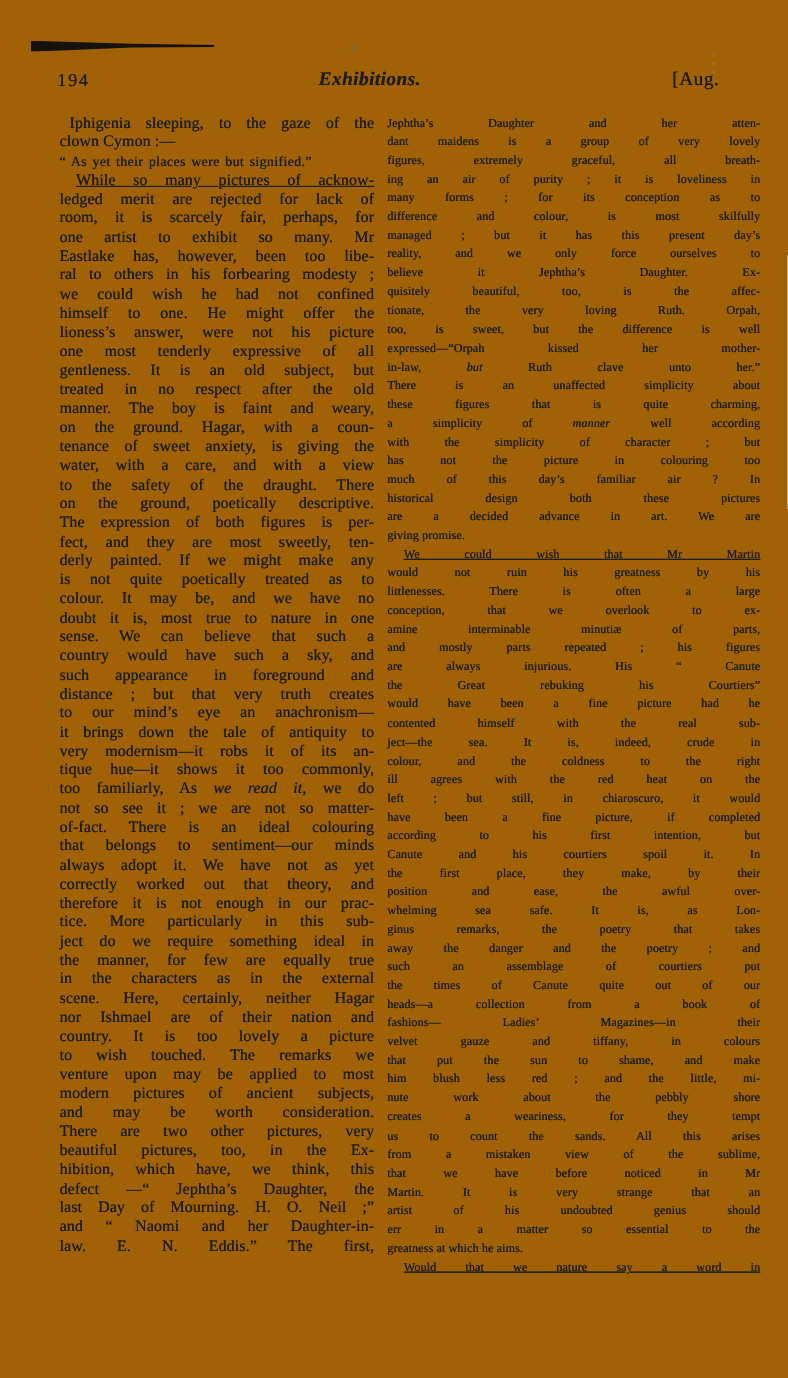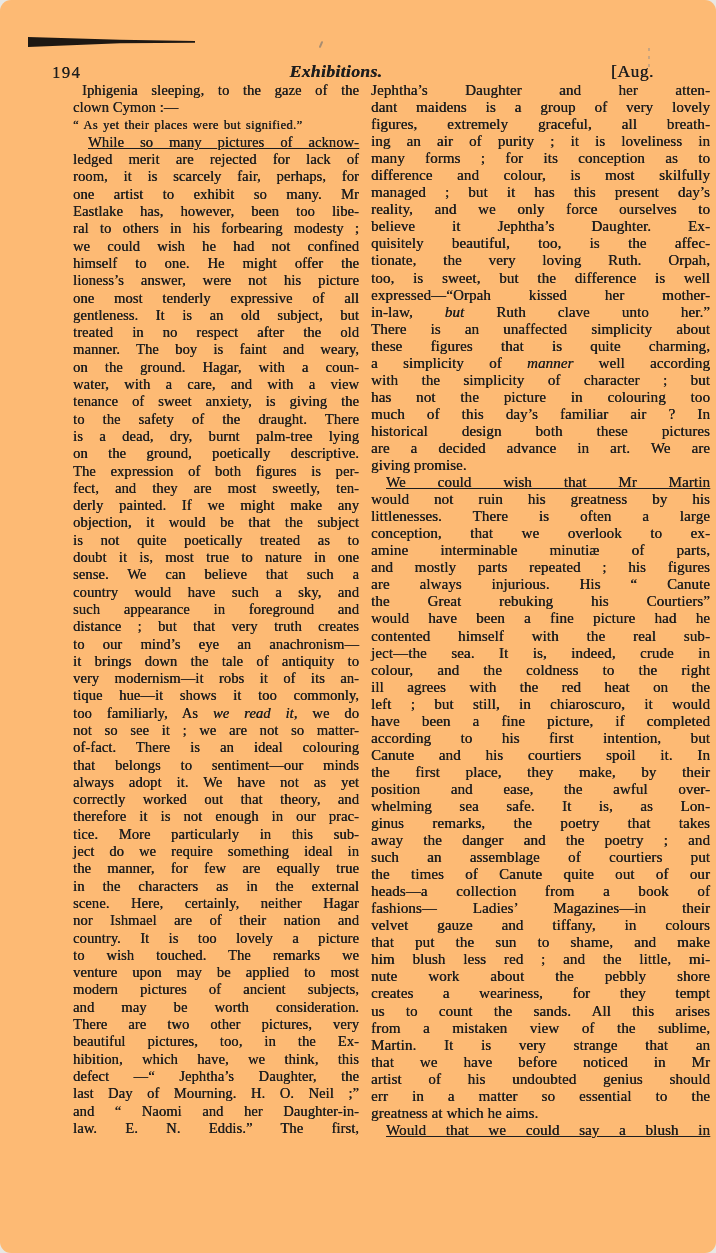--- a/index.html
+++ b/index.html
@@ -1,26 +1,25 @@
 <!DOCTYPE html>
 <html><head>
 <meta charset="utf-8">
 <style>
   html, body { margin: 0; padding: 0; background: #e8e8e4; }
   .page {
     position: relative;
     width: 716px;
     height: 1253px;
     margin: 0 auto;
-    background: #fdba74;
+    background: #a16207;
     font-family: "Liberation Serif", serif;
     color: #1e1e1e;
     overflow: hidden;
     text-shadow: 0.3px 0 0 currentColor; 
-    border-radius: 11px;
   }
 
   
   .artifact-bar {
     position: absolute; left: 28px; top: 37px;
     width: 167px; height: 10px; background: #0c0c0c;
     clip-path: polygon(0 0, 55% 28%, 100% 40%, 100% 58%, 55% 62%, 0 100%);
     opacity: .93;
   }
   .speck-a {
@@ -33,23 +32,23 @@
     width: 2px; height: 24px; opacity: .45;
     background: repeating-linear-gradient(#8a8a8a 0 3px, transparent 3px 8px);
   }
 
   
   .page-number { position: absolute; left: 52px; top: 63px; font-size: 16.5px; letter-spacing: 1.5px; }
   .running-title { position: absolute; left: 0; top: 61px; width: 672px; text-align: center; font-style: italic; font-size: 17.5px; letter-spacing: .4px; font-weight: bold; }
   .issue-label { position: absolute; left: 611px; top: 61px; font-size: 17.5px; letter-spacing: .5px; }
 
   
-  .col { position: absolute; top: 82px; margin-left: 19px; }
+  .col { position: absolute; top: 104px; }
   .col-left  { left: 54px;  width: 286px; font-size: 14.5px; line-height: 17.3px; letter-spacing: .1px; }
-  .col-right { left: 352px; width: 339px; font-size: 15px; line-height: 17.05px; letter-spacing: .1px; }
+  .col-right { left: 352px; width: 339px; font-size: 11px; line-height: 17.05px; letter-spacing: .1px; }
 
   .line { text-align: justify; text-align-last: justify; }
   .line.noj { text-align-last: left; }
   .line.indent { text-indent: 15px; text-decoration: underline; }
   .line.indent-sm { text-indent: 9px; }
   .line.small { font-size: 12.6px; text-align-last: left; letter-spacing: .35px; word-spacing: 1.5px; }
   .line i { font-style: italic; }
 </style>
 </head>
 <body>
@@ -76,30 +75,29 @@
       <div class="line">Eastlake has, however, been too libe-</div>
       <div class="line">ral to others in his forbearing modesty ;</div>
       <div class="line">we could wish he had not confined</div>
       <div class="line">himself to one.  He might offer the</div>
       <div class="line">lioness’s answer, were not his picture</div>
       <div class="line">one most tenderly expressive of all</div>
       <div class="line">gentleness.  It is an old subject, but</div>
       <div class="line">treated in no respect after the old</div>
       <div class="line">manner.  The boy is faint and weary,</div>
       <div class="line">on the ground.  Hagar, with a coun-</div>
+      <div class="line">tenance of sweet anxiety, is giving the</div>
       <div class="line">water, with a care, and with a view</div>
-      <div class="line">tenance of sweet anxiety, is giving the</div>
       <div class="line">to the safety of the draught.  There</div>
-      <div class="line">is a dead, dry, burnt palm-tree lying</div>
       <div class="line">on the ground, poetically descriptive.</div>
       <div class="line">The expression of both figures is per-</div>
       <div class="line">fect, and they are most sweetly, ten-</div>
       <div class="line">derly painted.  If we might make any</div>
-      <div class="line">objection, it would be that the subject</div>
       <div class="line">is not quite poetically treated as to</div>
+      <div class="line">colour.  It may be, and we have no</div>
       <div class="line">doubt it is, most true to nature in one</div>
       <div class="line">sense.  We can believe that such a</div>
       <div class="line">country would have such a sky, and</div>
       <div class="line">such appearance in foreground and</div>
       <div class="line">distance ; but that very truth creates</div>
       <div class="line">to our mind’s eye an anachronism—</div>
       <div class="line">it brings down the tale of antiquity to</div>
       <div class="line">very modernism—it robs it of its an-</div>
       <div class="line">tique hue—it shows it too commonly,</div>
       <div class="line">too familiarly,  As <i>we read it</i>, we do</div>
@@ -178,20 +176,20 @@
       <div class="line">the times of Canute quite out of our</div>
       <div class="line">heads—a collection from a book of</div>
       <div class="line">fashions— Ladies’ Magazines—in their</div>
       <div class="line">velvet gauze and tiffany, in colours</div>
       <div class="line">that put the sun to shame, and make</div>
       <div class="line">him blush less red ; and the little, mi-</div>
       <div class="line">nute work about the pebbly shore</div>
       <div class="line">creates a weariness, for they tempt</div>
       <div class="line">us to count the sands.  All this arises</div>
       <div class="line">from a mistaken view of the sublime,</div>
+      <div class="line">that we have before noticed in Mr</div>
       <div class="line">Martin.  It is very strange that an</div>
-      <div class="line">that we have before noticed in Mr</div>
       <div class="line">artist of his undoubted genius should</div>
       <div class="line">err in a matter so essential to the</div>
       <div class="line noj">greatness at which he aims.</div>
-      <div class="line indent">Would that we could say a blush in</div>
+      <div class="line indent">Would that we nature say a word in</div>
     </div>
 </div>
 
 </body></html>

